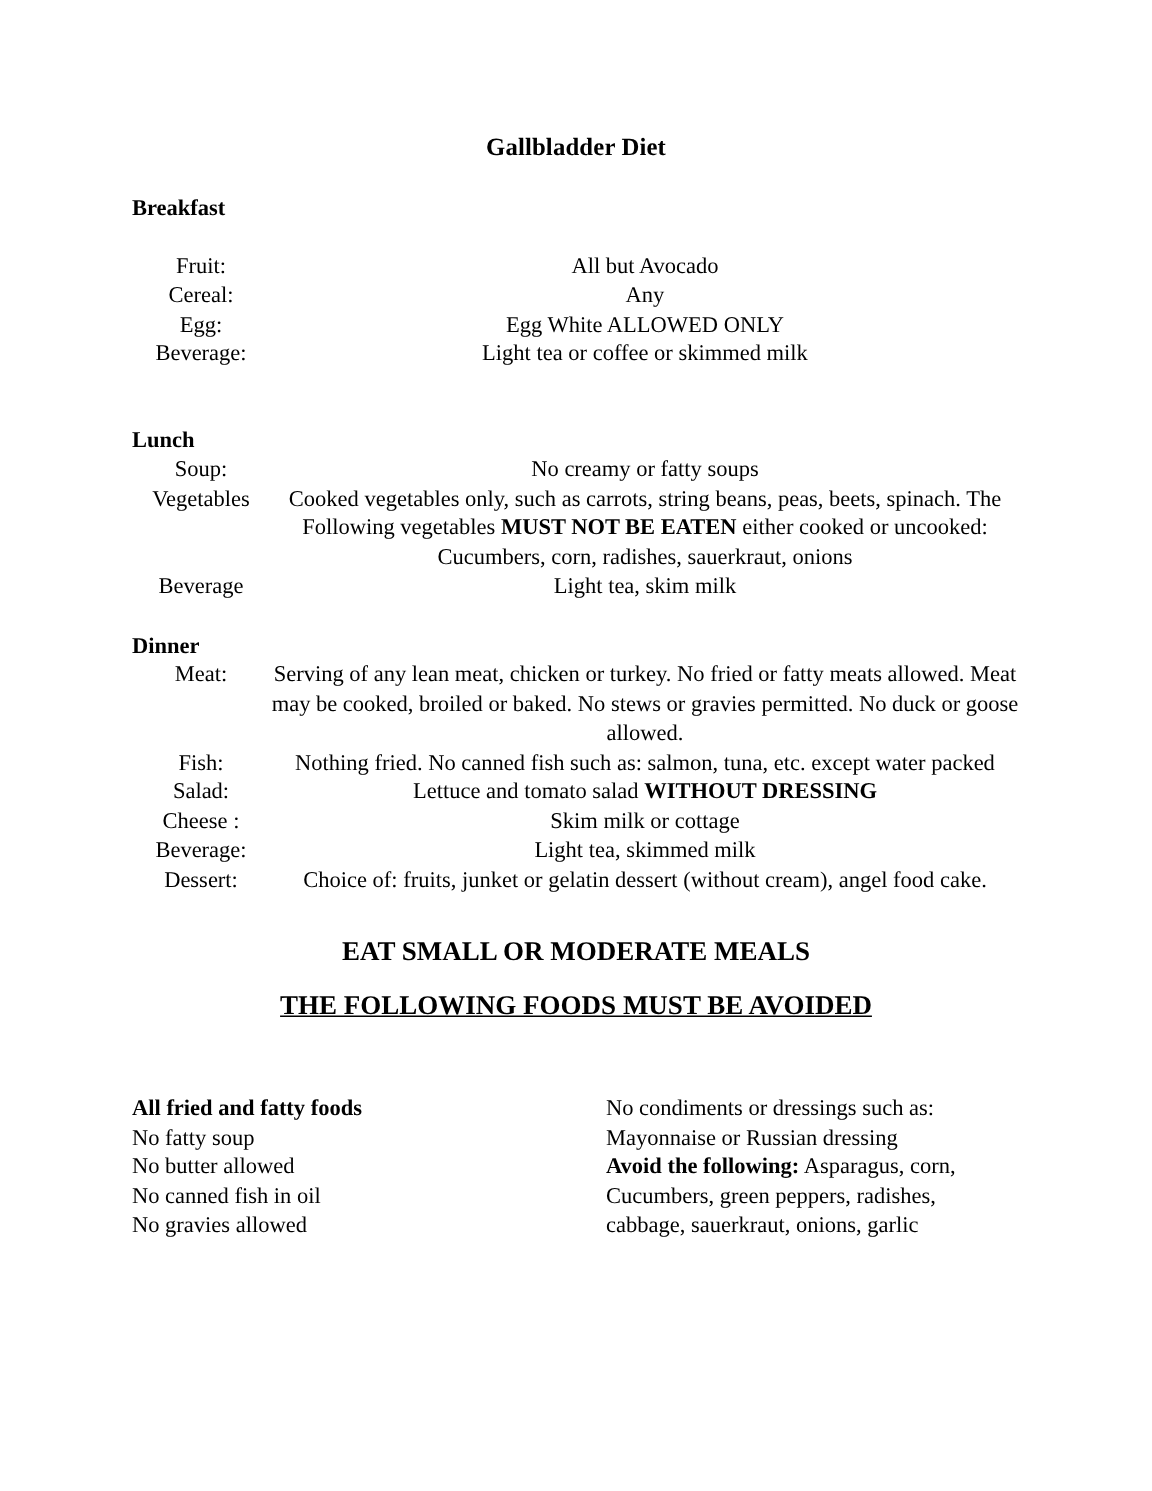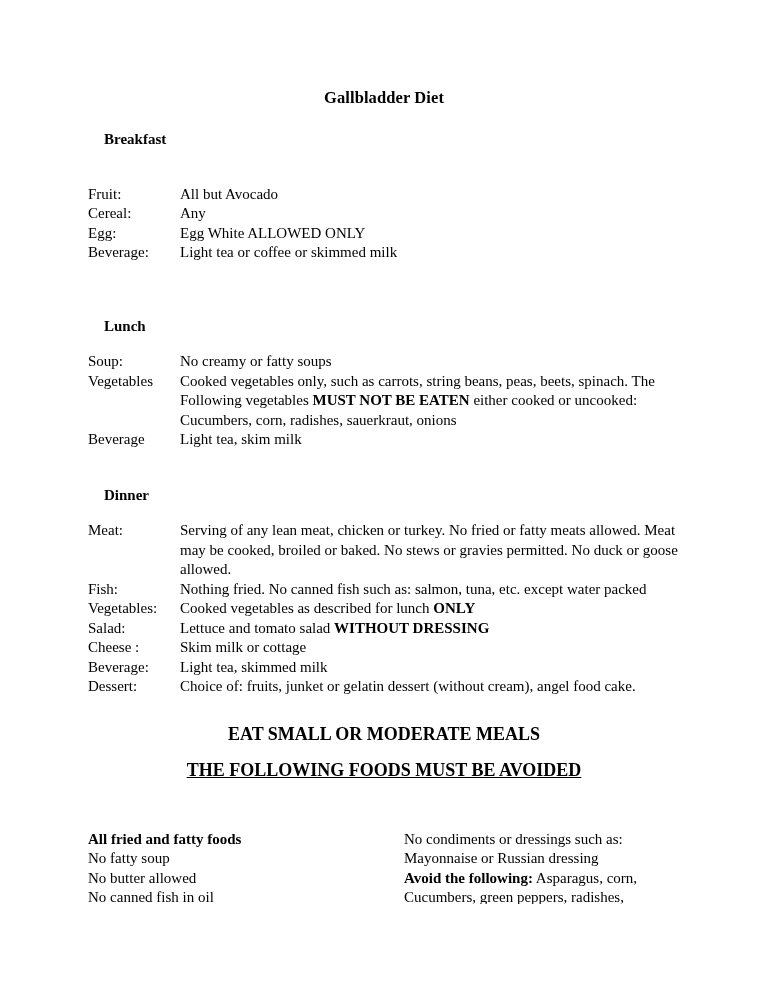--- a/index.html
+++ b/index.html
@@ -34,32 +34,33 @@
     font-weight: bold;
     font-size: 16.5px;
     letter-spacing: 0.1px;
     margin: 0 0 22px 0;
   }
 
   
   .section-heading {
     font-weight: bold;
     font-size: 15px;
-    margin: 16px;
+    margin: 0;
     line-height: 19.5px;
   }
 
   
   .rows {
     font-size: 15px;
     line-height: 19.5px;
   }
   .row {
     display: flex;
     align-items: flex-start;
+    text-align: center;
   }
   .row-label {
     width: 92px;
     flex: 0 0 92px;
     white-space: pre;
   }
   .row-value {
     flex: 1 1 auto;
   }
   .row-value b {
@@ -157,24 +158,20 @@
 
     <div class="section-heading">Dinner</div>
     <div class="rows">
       <div class="row">
         <div class="row-label">Meat:</div>
         <div class="row-value">Serving of any lean meat, chicken or turkey.  No fried or fatty meats allowed. Meat may be cooked, broiled or baked.  No stews or gravies permitted. No duck or goose allowed.</div>
       </div>
       <div class="row">
         <div class="row-label">Fish:</div>
         <div class="row-value">Nothing fried.  No canned fish such as: salmon, tuna, etc. except water packed</div>
-      </div>
-      <div class="row">
-        <div class="row-label">Vegetables:</div>
-        <div class="row-value"><span>Cooked vegetables as described for lunch </span><b>ONLY</b><span></span></div>
       </div>
       <div class="row">
         <div class="row-label">Salad:</div>
         <div class="row-value"><span>Lettuce and tomato salad </span><b>WITHOUT DRESSING</b><span></span></div>
       </div>
       <div class="row">
         <div class="row-label">Cheese :</div>
         <div class="row-value">Skim milk or cottage</div>
       </div>
       <div class="row">

